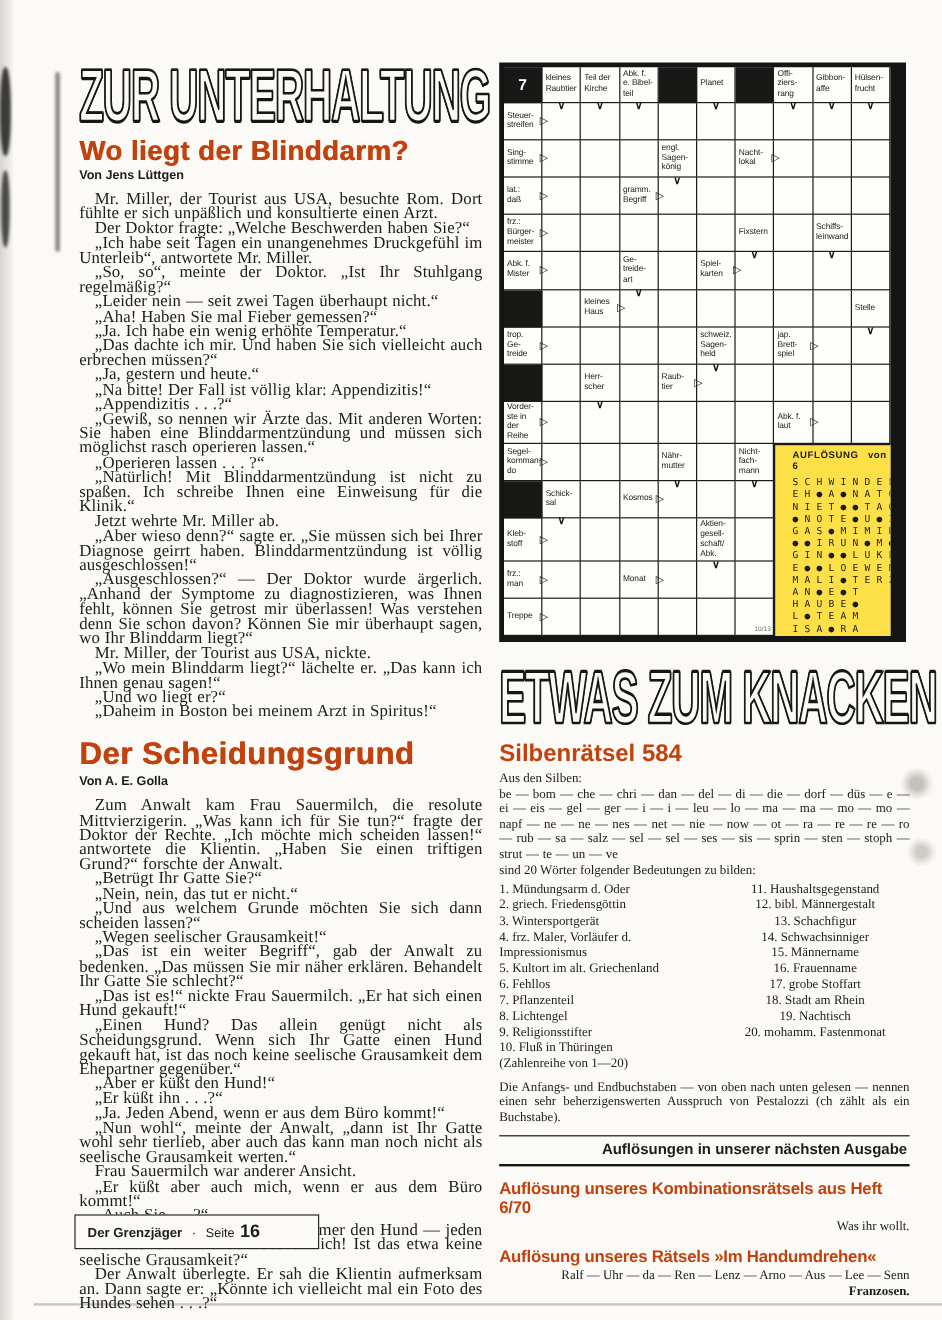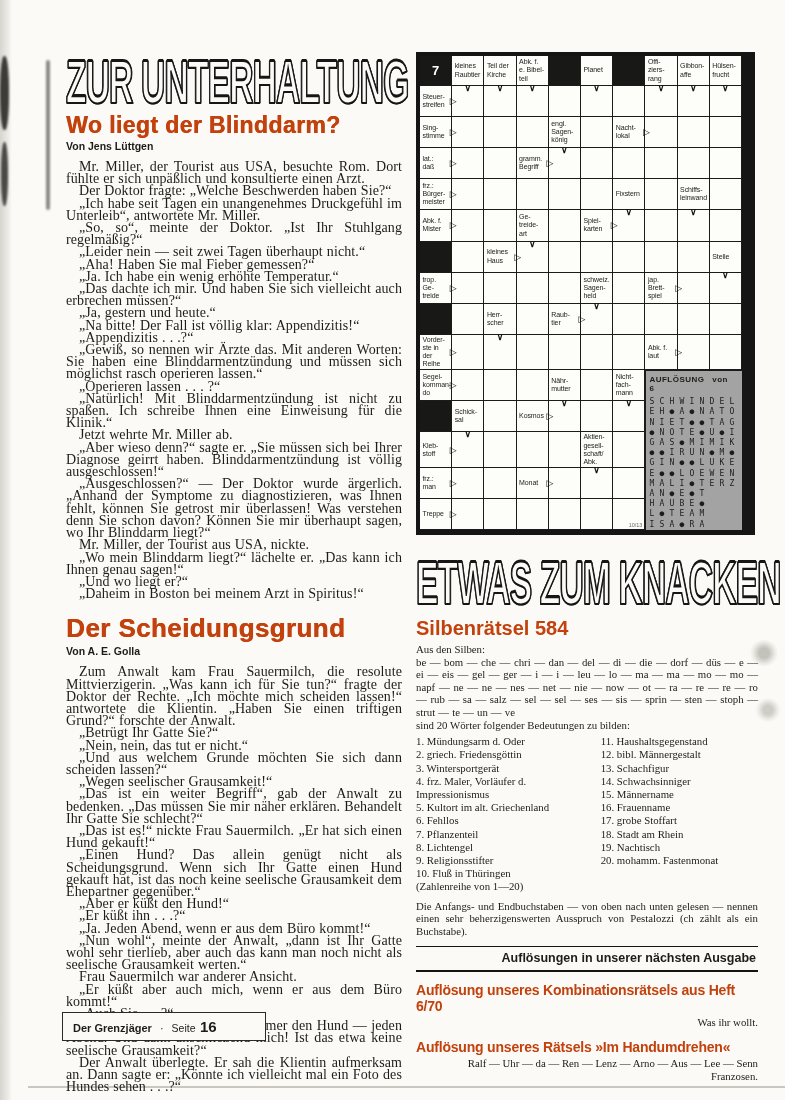--- a/index.html
+++ b/index.html
@@ -56,39 +56,39 @@
   .cell.blk{background:#181816;justify-content:center;}
   .cellnum{color:#fff;font:700 13px "Liberation Sans",sans-serif;}
   .cluetext{font:400 7px/8.1px "Liberation Sans",sans-serif;white-space:pre-line;
     padding:1px 0 1px 2.5px;letter-spacing:-.1px;color:#1b1b1a;}
   .ar{position:absolute;right:-5.5px;top:50%;transform:translateY(-50%);font-size:9px;line-height:1;
     z-index:3;color:#111;}
   .ad{position:absolute;top:-2px;left:50%;transform:translateX(-50%);font-size:9px;font-weight:700;
     line-height:1;z-index:3;color:#111;}
   .sig{position:absolute;right:2px;bottom:1px;font:400 5.5px "Liberation Sans",sans-serif;color:#6c6b66;}
   .solution-box{grid-column:8/11;grid-row:11/16;border-left:1.4px solid #1b1b1a;border-top:1.4px solid #1b1b1a;
-    padding:4px 2px 2px 3px;overflow:hidden;background:#a3a3a3;}
+    padding:4px 2px 2px 14px;overflow:hidden;background:#fde047;}
   .sb-title{font:700 8px "Liberation Sans",sans-serif;word-spacing:5px;margin-bottom:4px;letter-spacing:.5px;}
   .sb-lines{font:400 8px/10.2px "DejaVu Sans Mono",monospace;letter-spacing:5.2px;white-space:pre-line;}
 
   
   h3{font-size:20px;margin:14px 0 3px;}
   .r-text{font-size:10.8px;line-height:12.6px;margin:0;}
   .just{text-align:justify;word-spacing:.4px;}
   .clues{display:flex;margin-top:4px;}
   .clues .cl{width:54%;}
-  .clues .cr{width:46%;}
+  .clues .cr{width:46%;text-align:center;}
   .clues p{margin:0;font-size:10.8px;line-height:13.2px;white-space:pre-line;text-indent:0;}
   .note{font-size:10.8px;line-height:13.2px;margin:0;}
   .outro{margin-top:6px;}
   .next-issue{border-top:1.8px solid #141413;border-bottom:2.4px solid #141413;text-align:right;
     padding:4px 2px 5px;margin-top:9px;font:700 12.5px "Liberation Sans",sans-serif;}
   h4{font-size:14px;letter-spacing:-.2px;margin:10px 0 2px;}
   .sol-body{font-size:10.8px;line-height:12.6px;margin:0;text-align:right;}
-  .bold-serif{font-weight:400;}
+  .bold-serif{font-weight:700;}
 </style>
 </head>
 <body>
 
 <div class="page">
   <div class="scan-strip"></div>
   <div class="scan-mark m1"></div>
   <div class="scan-mark m2"></div>
   <div class="scan-mark m3"></div>
   <div class="stain s1"></div>

